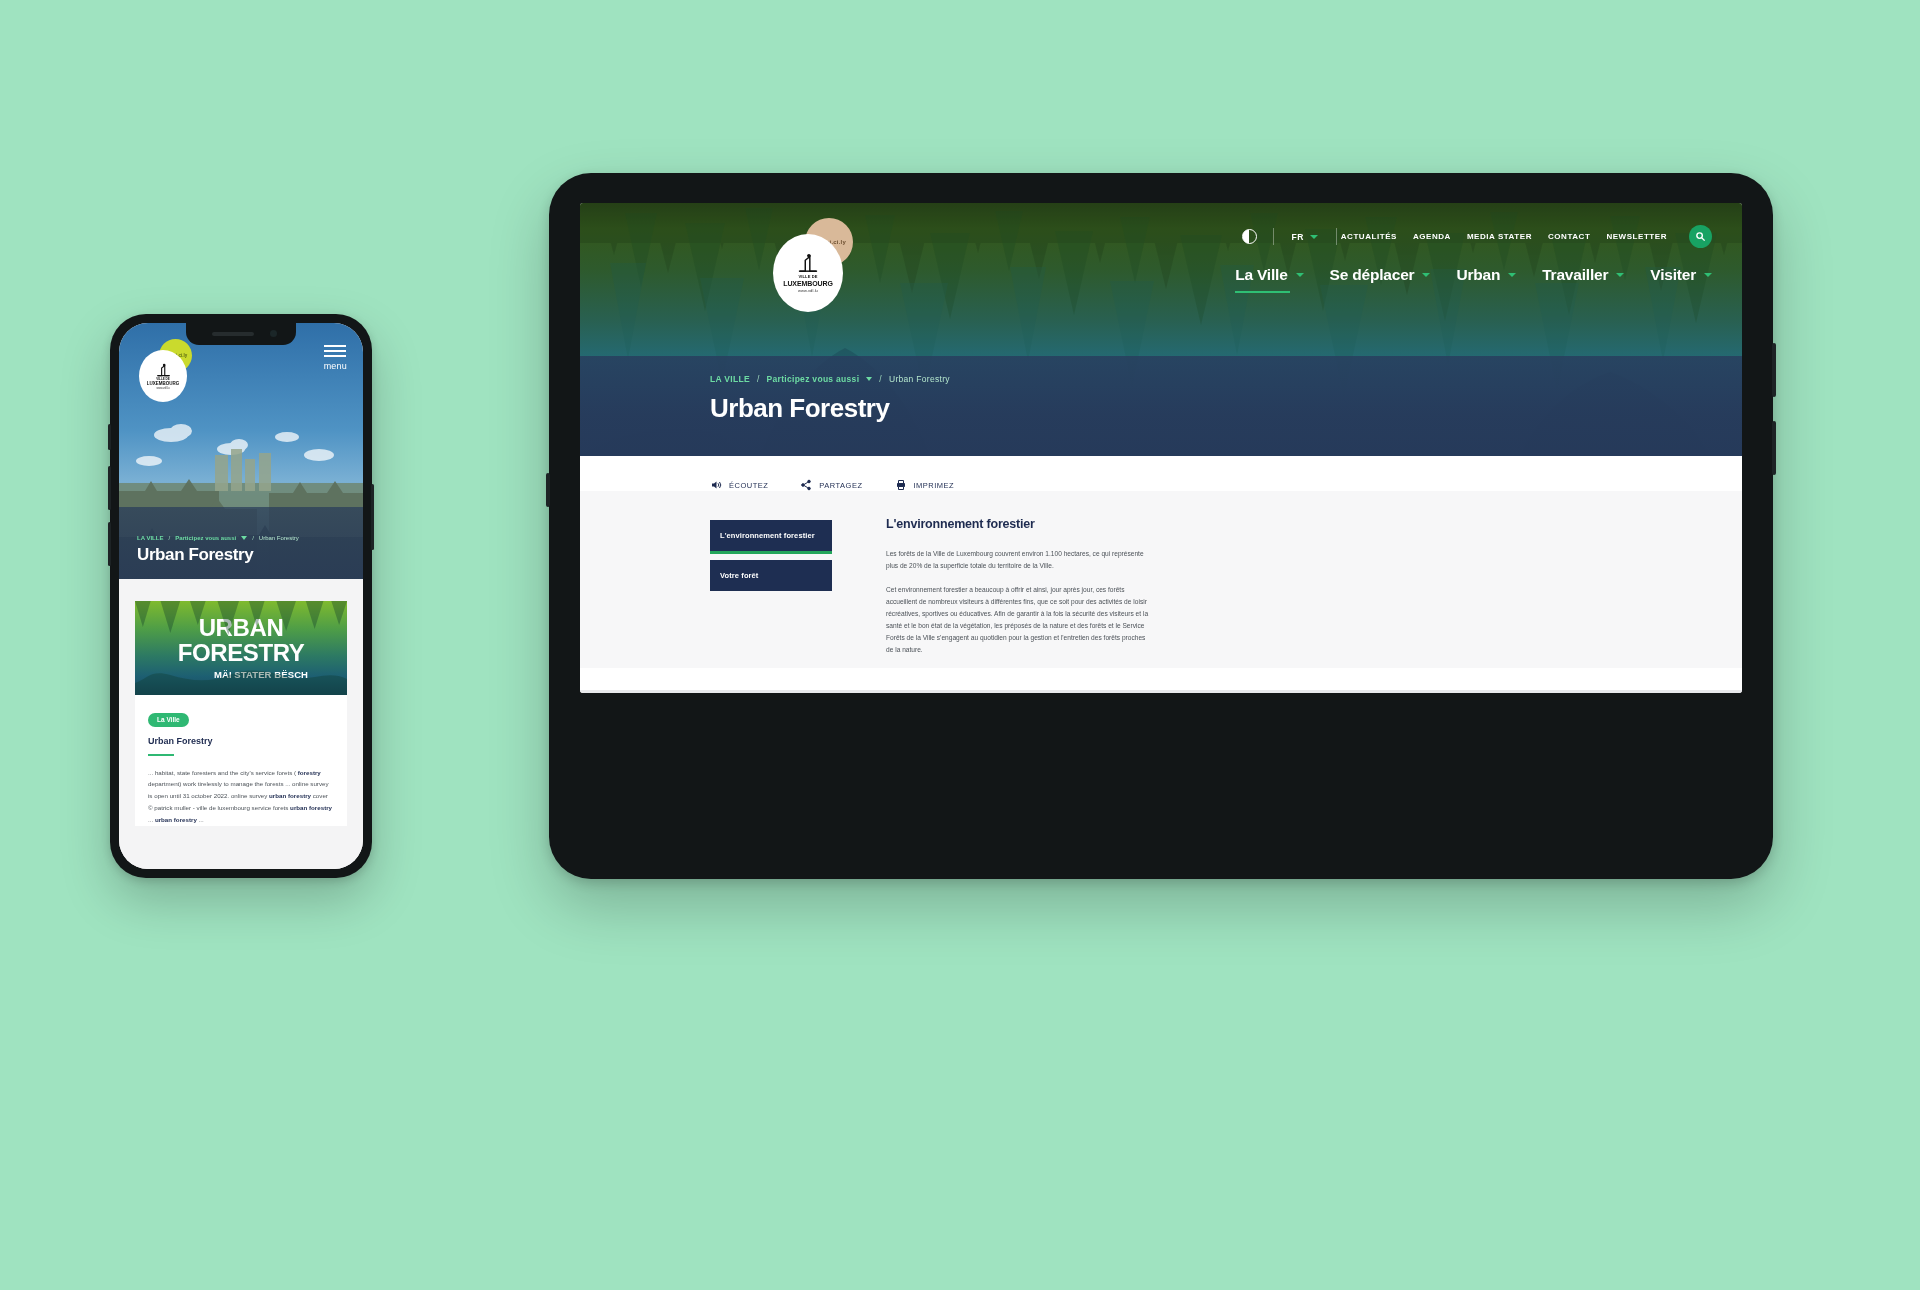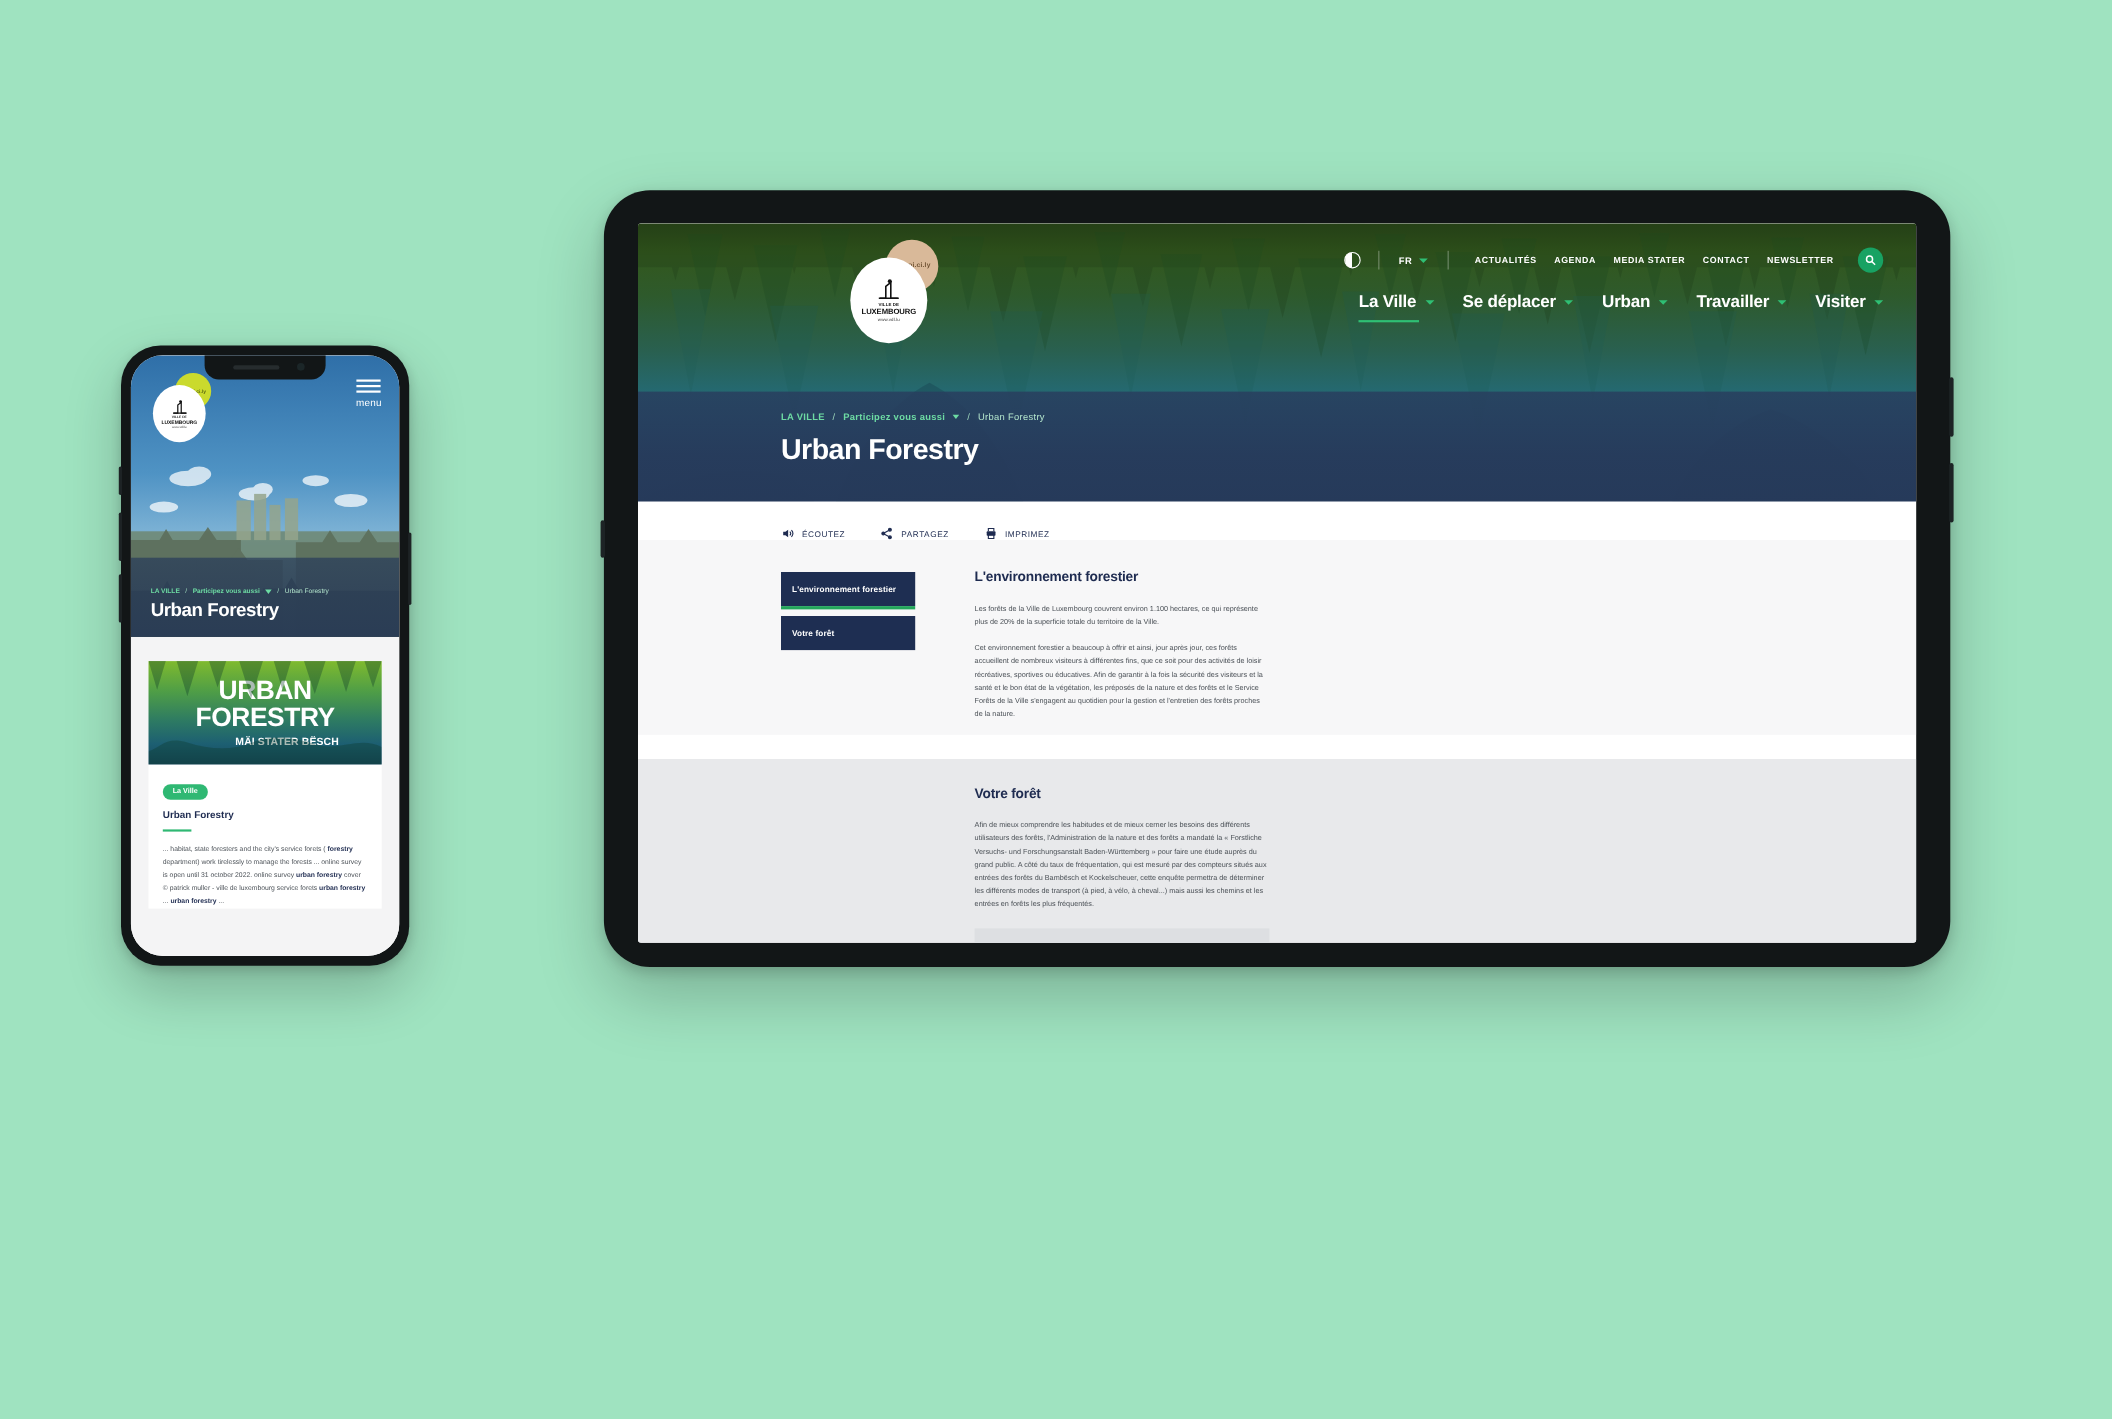--- a/index.html
+++ b/index.html
@@ -14,21 +14,21 @@
   
   .tablet {
     position: absolute; left: 549px; top: 173px;
     width: 1224px; height: 706px;
     background: #121617;
     border-radius: 42px;
     box-shadow: 0 26px 60px rgba(0,0,0,.22), 0 4px 12px rgba(0,0,0,.16);
   }
   .tablet-inner {
     position: absolute; left: 31px; top: 30px;
-    width: 1162px; height: 654px;
+    width: 1162px; height: 490px;
     background: #fff; overflow: hidden;
     border-radius: 3px;
   }
   .tablet-btn { position:absolute; background:#1d2325; border-radius:2px; }
   .tb1 { right:-3px; top:170px; width:4px; height:54px; }
   .tb2 { right:-3px; top:248px; width:4px; height:54px; }
   .tb3 { left:-3px; top:300px; width:4px; height:34px; }
 
   
   .hero { position: relative; height: 253px; overflow: hidden; }
@@ -53,21 +53,21 @@
   .contrast-icon {
     width:15px; height:15px; border-radius:50%;
     border:1.6px solid #fff;
     background: linear-gradient(90deg,#fff 0 50%, transparent 50% 100%);
     margin-right:16px;
   }
   .util-sep { width:1px; height:17px; background:rgba(255,255,255,.35); }
   .lang { display:flex; align-items:center; gap:6px; margin:0 18px; }
   .lang-label { color:#fff; font-size:8.5px; font-weight:700; letter-spacing:.4px; }
   .caret { width:0;height:0;border-left:4px solid transparent;border-right:4px solid transparent;border-top:4px solid #2fbf74; }
-  .util-links { display:flex; align-items:center; gap:16px; margin-left:24px; }
+  .util-links { display:flex; align-items:center; gap:16px; margin-left:4px; }
   .util-links a { color:#fff; font-size:8px; font-weight:700; letter-spacing:.55px; text-decoration:none; white-space:nowrap; }
   .search-btn {
     width:23px;height:23px;border-radius:50%;
     background:#18a263; display:flex;align-items:center;justify-content:center;
     margin-left:22px; border:none; cursor:pointer;
   }
   .search-btn svg { width:11px;height:11px; }
 
   
   .logo-wrap { position:absolute; left:193px; top:15px; width:78px; height:95px; z-index:7; }

